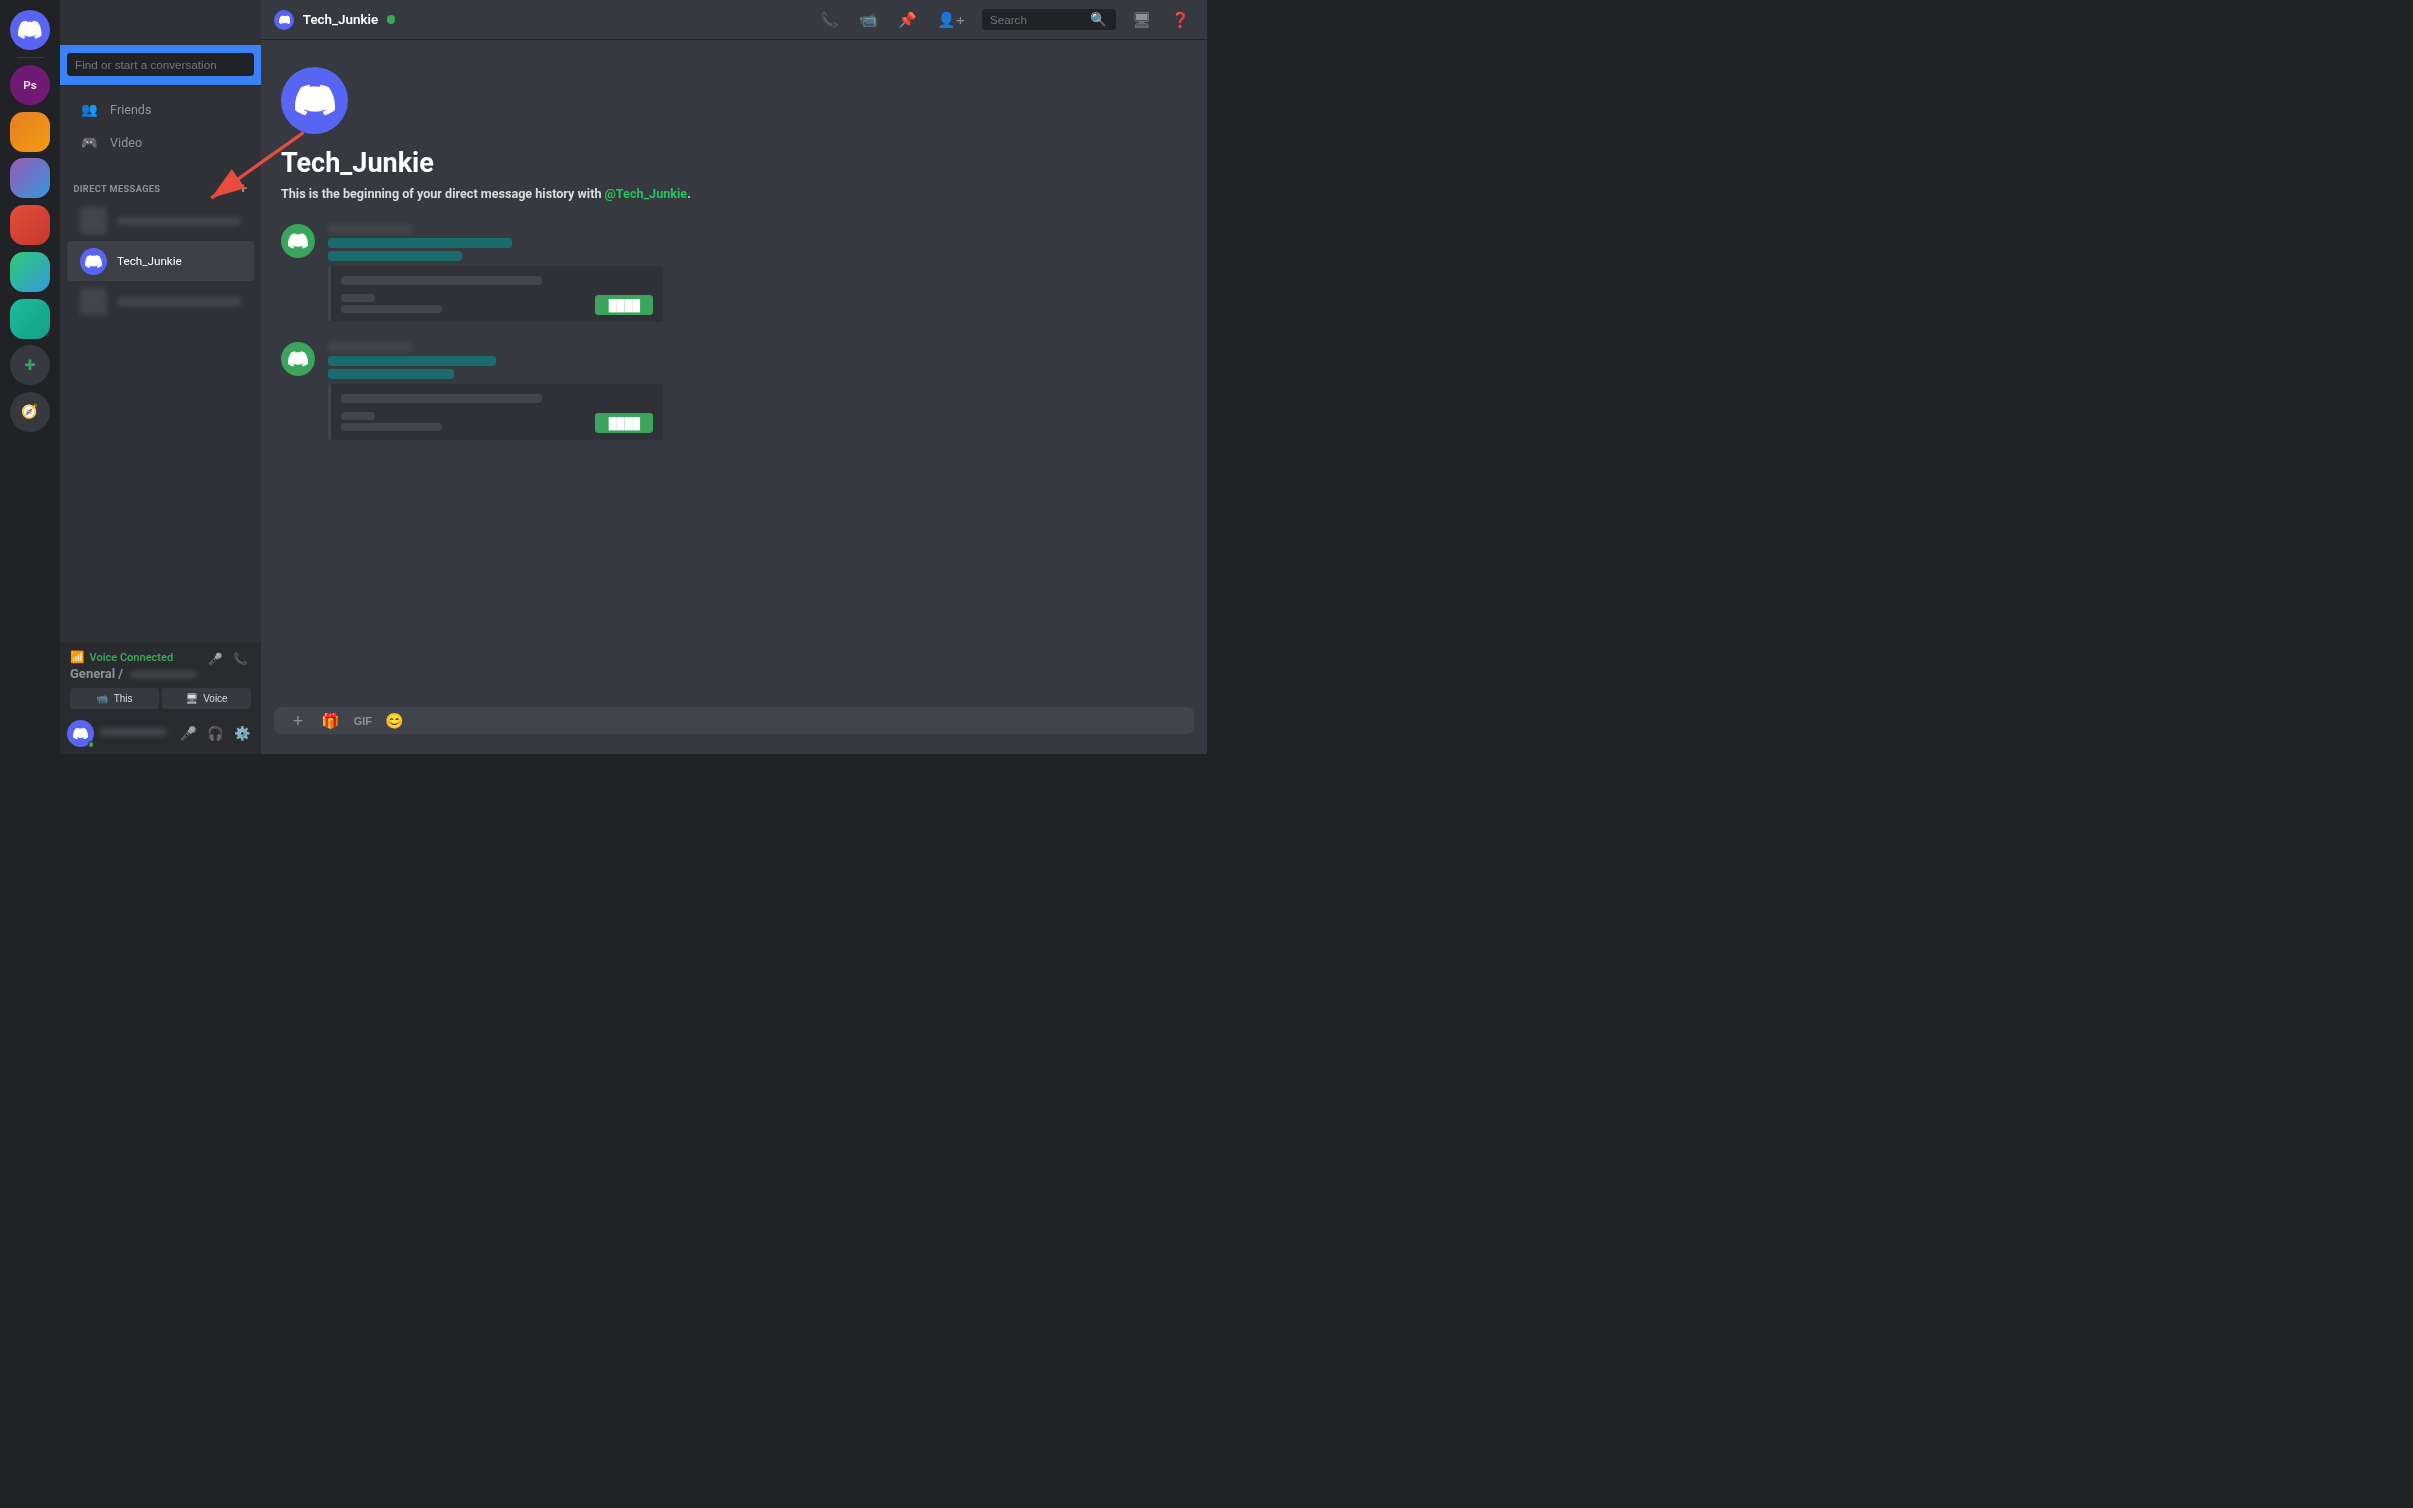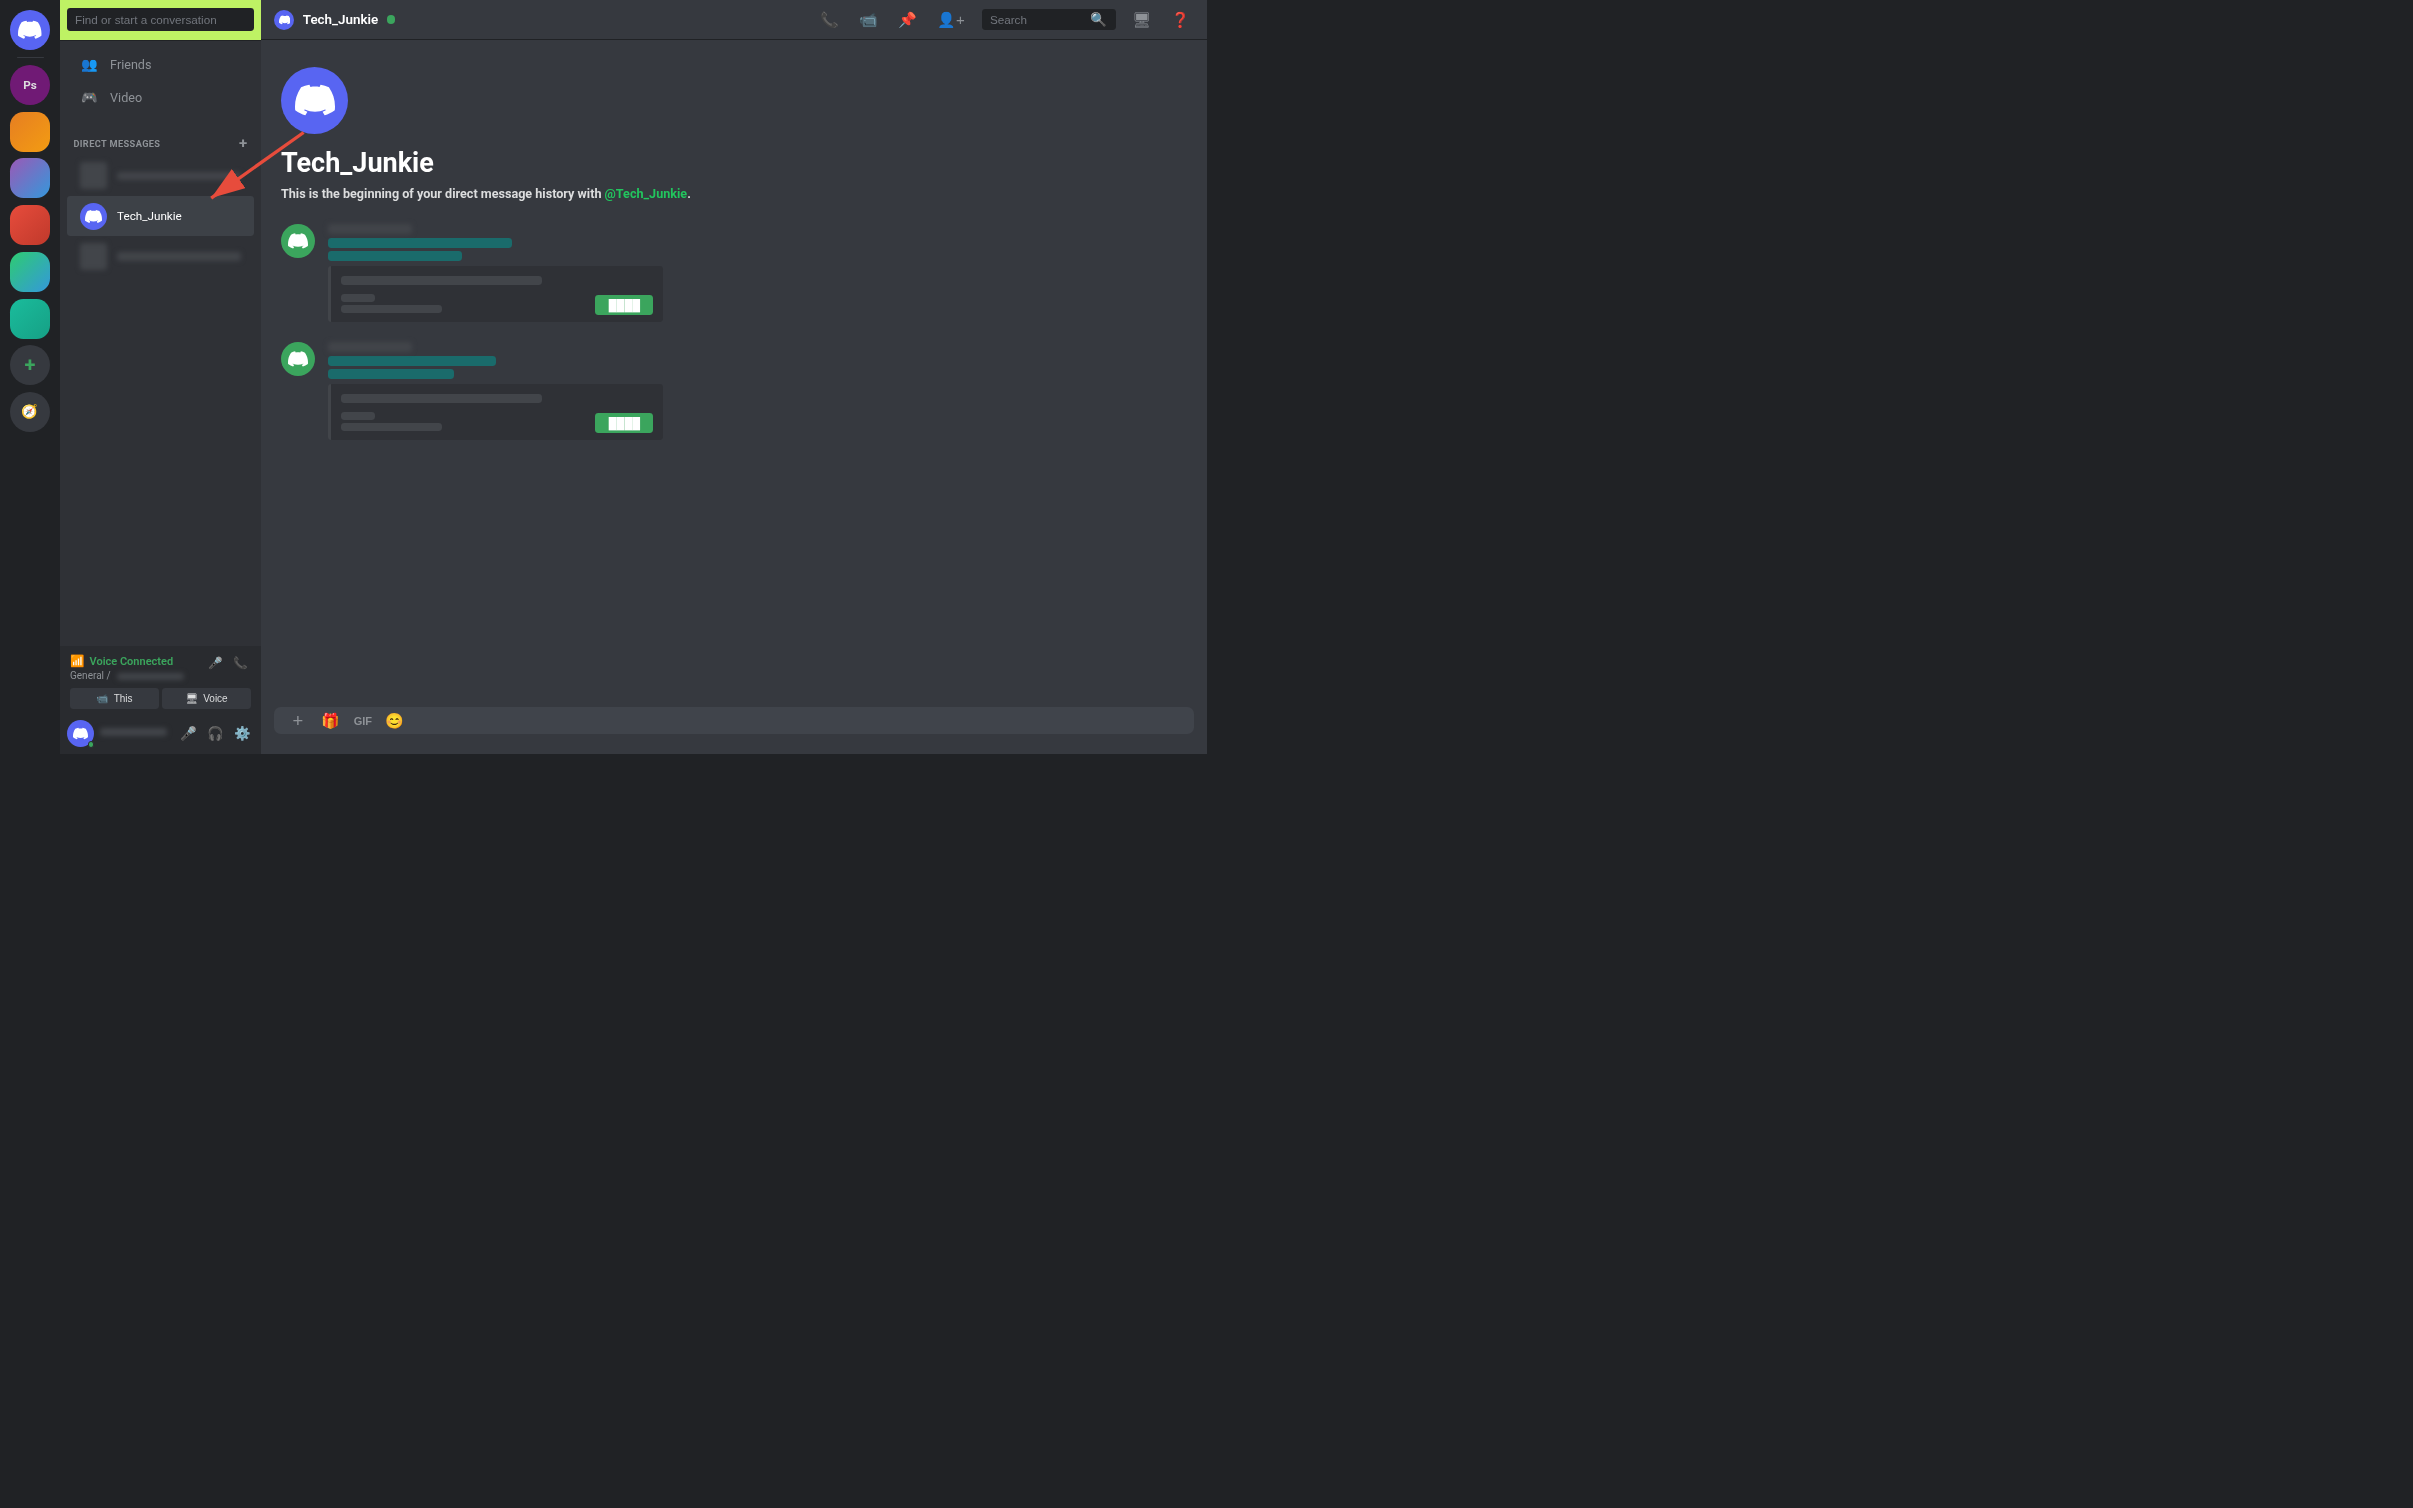--- a/index.html
+++ b/index.html
@@ -64,22 +64,23 @@
     
     .dm-sidebar {
       width: 201px;
       background: #2f3136;
       display: flex;
       flex-direction: column;
       flex-shrink: 0;
     }
     .dm-search {
       padding: 8.4px 6.7px;
-      background: #bef264;
+      background: #3b82f6;
       border-bottom: 0.8px solid #202225;
+      margin-top: 45px;
     }
     .dm-search input {
       width: 100%;
       background: #202225;
       border: none;
       border-radius: 3.4px;
       padding: 5px 8.4px;
       color: #dcddde;
       font-size: 11.7px;
       outline: none;
@@ -166,22 +167,23 @@
     .voice-connected-top {
       display: flex;
       align-items: center;
       gap: 5px;
       color: #3ba55d;
       font-size: 11px;
       font-weight: 600;
       margin-bottom: 1.7px;
     }
     .voice-connected-sub {
-      font-size: 10px;
-      color: #8e9297;
+      font-size: 13px;
+      color: #8e9297;
+      font-weight: bold;
     }
     .voice-actions {
       display: flex;
       gap: 3.4px;
       margin-top: 3.4px;
     }
     .voice-action-btn {
       flex: 1;
       display: flex;
       align-items: center;

